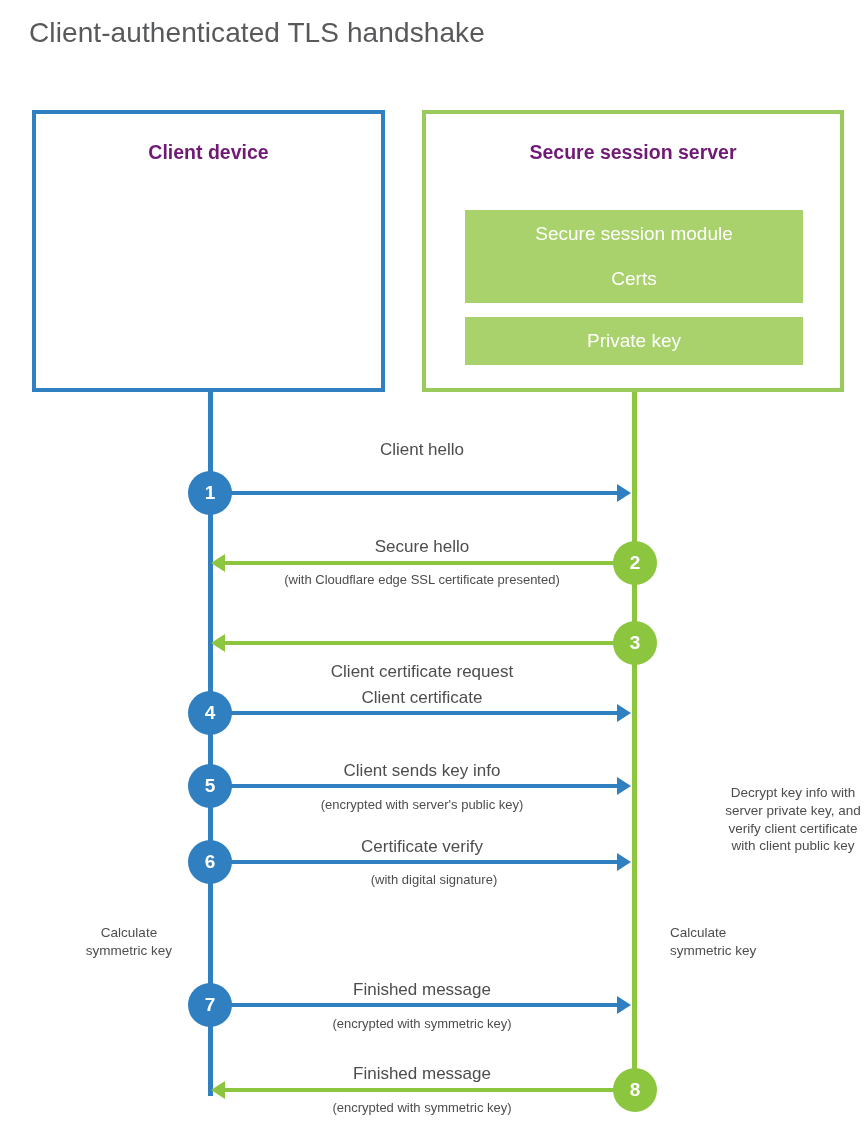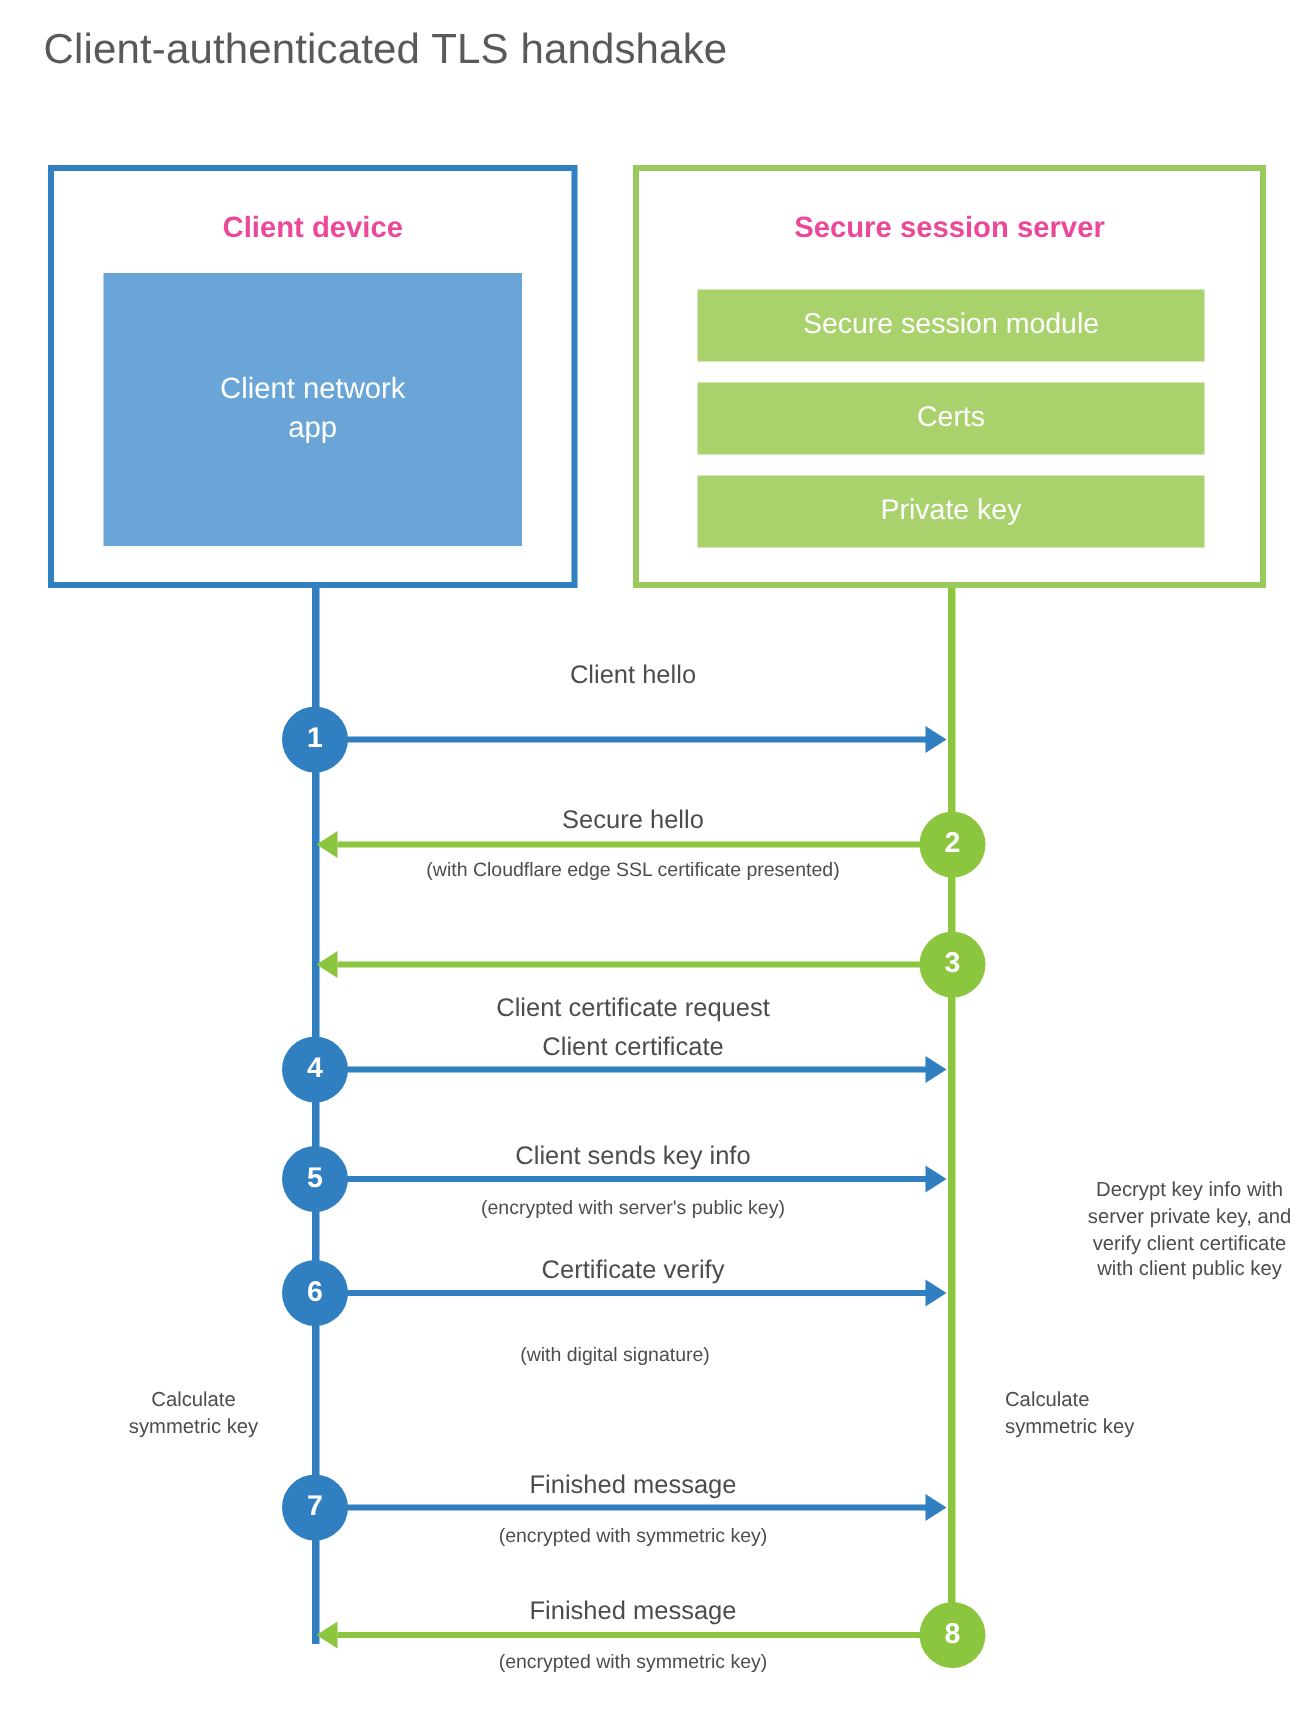--- a/index.html
+++ b/index.html
@@ -50,21 +50,21 @@
     padding-left: 12px;
   }
   .actor-title {
     position: absolute;
     left: 0;
     right: 0;
     top: 27px;
     text-align: center;
     font-size: 19.5px;
     font-weight: 700;
-    color: #ec4899;
+    color: #701a75;
   }
 
   
   #client-app {
     position: absolute;
     left: 33px;
     top: 68px;
     width: 279px;
     height: 182px;
     background: #6aa5d8;
@@ -88,21 +88,21 @@
     width: 338px;
     height: 48px;
     background: #a9d26c;
     display: flex;
     align-items: center;
     justify-content: center;
     color: #ffffff;
     font-size: 19px;
     font-weight: 400;
   }
-  .server-bar.b0 { top: 79px; }
+  .server-bar.b0 { top: 96px; }
   .server-bar.b1 { top: 141px; }
   .server-bar.b2 { top: 203px; }
 
   
   .lifeline {
     position: absolute;
     width: 5px;
   }
   #client-lifeline {
     left: 208px;
@@ -188,24 +188,20 @@
 </style>
 </head>
 <body>
 
 <div id="stage">
 
   <div id="page-title">Client-authenticated TLS handshake</div>
 
   <div class="actor-box" id="client-box">
     <div class="actor-title">Client device</div>
-    <div id="client-app">
-      <div class="app-label">Client network
-app</div>
-    </div>
   </div>
 
   <div class="actor-box" id="server-box">
     <div class="actor-title">Secure session server</div>
     <div class="server-bar b0">Secure session module</div>
     <div class="server-bar b1">Certs</div>
     <div class="server-bar b2">Private key</div>
   </div>
 
   <div class="lifeline" id="client-lifeline"></div>
@@ -245,21 +241,21 @@
     <div class="msg-line blue" style="left:210px; top:784px; width:408px;"></div>
     <div class="arrowhead right blue" style="left:617px; top:777px;"></div>
     <div class="msg-sublabel" style="left:210px; top:797px; width:424px;">(encrypted with server's public key)</div>
     <div class="step-badge blue" style="left:188px; top:764px;">5</div>
   </div>
 
   <div class="msg">
     <div class="msg-label" style="left:210px; top:837px; width:424px;">Certificate verify</div>
     <div class="msg-line blue" style="left:210px; top:860px; width:408px;"></div>
     <div class="arrowhead right blue" style="left:617px; top:853px;"></div>
-    <div class="msg-sublabel" style="left:198px; top:872px; width:424px;margin-top:23px;">(with digital signature)</div>
+    <div class="msg-sublabel" style="left:222px; top:872px; width:424px;">(with digital signature)</div>
     <div class="step-badge blue" style="left:188px; top:840px;">6</div>
   </div>
 
   <div class="msg">
     <div class="msg-label" style="left:210px; top:980px; width:424px;">Finished message</div>
     <div class="msg-line blue" style="left:210px; top:1003px; width:408px;"></div>
     <div class="arrowhead right blue" style="left:617px; top:996px;"></div>
     <div class="msg-sublabel" style="left:210px; top:1016px; width:424px;">(encrypted with symmetric key)</div>
     <div class="step-badge blue" style="left:188px; top:983px;">7</div>
   </div>

